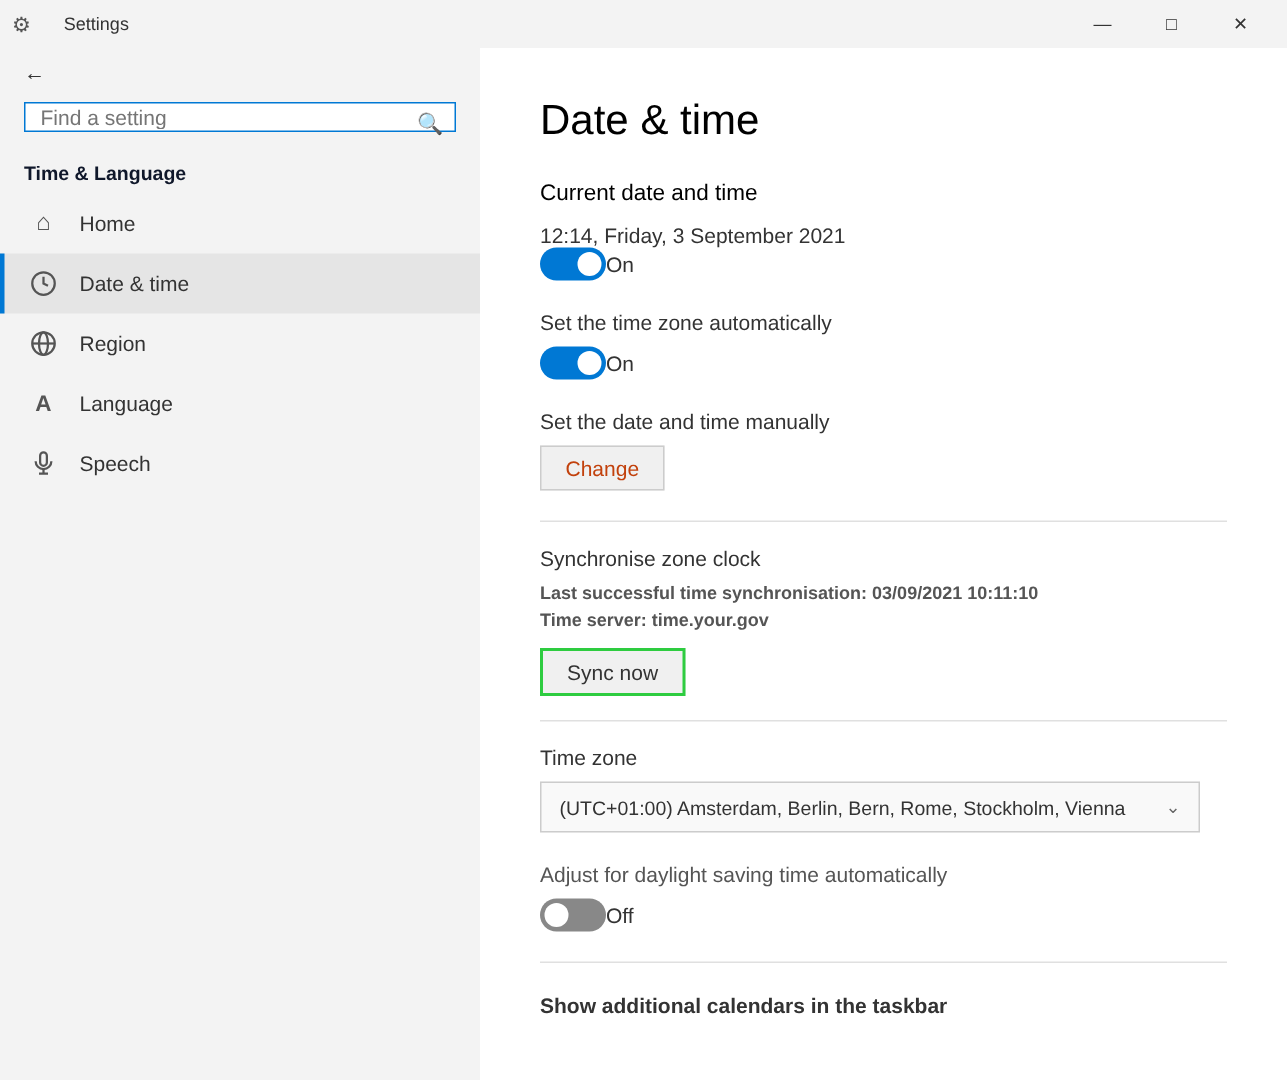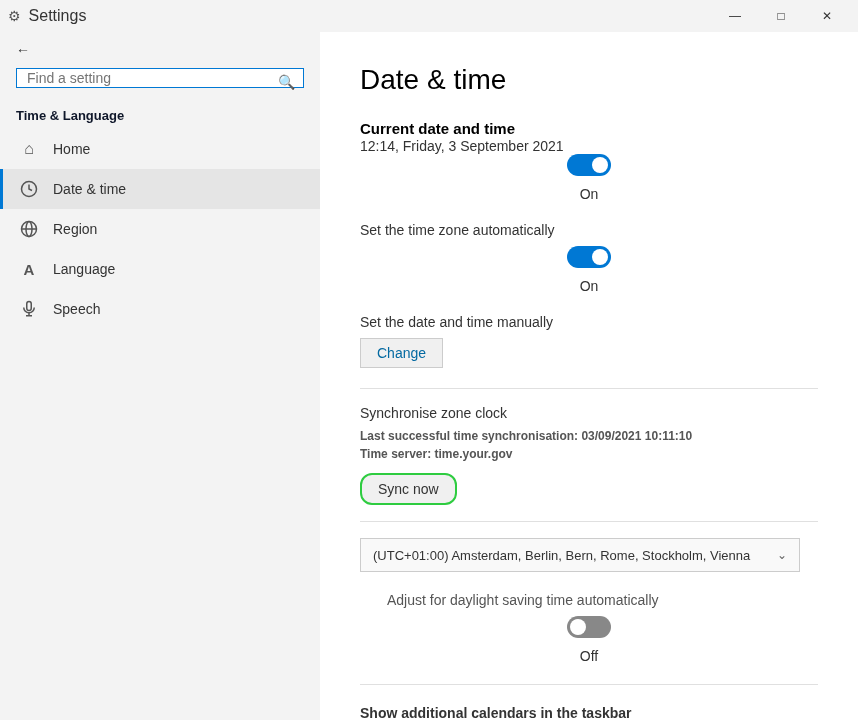--- a/index.html
+++ b/index.html
@@ -16,23 +16,23 @@
     
     .titlebar {
       display: flex;
       align-items: center;
       background: #f3f3f3;
       height: 32px;
       padding: 0 8px;
       flex-shrink: 0;
     }
     .titlebar-title {
-      font-size: 16px;
-      color: #333;
-      margin-left: 8px;
+      font-size: 12px;
+      color: #333;
+      margin-left: 22px;
       flex: 1;
     }
     .titlebar-controls {
       display: flex;
       gap: 0;
     }
     .titlebar-btn {
       width: 46px;
       height: 32px;
       display: flex;
@@ -139,43 +139,41 @@
 
     .page-title {
       font-size: 28px;
       font-weight: 300;
       color: #000;
       margin-bottom: 24px;
     }
 
     .section-title {
       font-size: 15px;
-      font-weight: 700;
+      font-weight: 400;
       color: #000;
-      margin-bottom: 1px;
+      margin-bottom: 12px;
     }
 
     .current-time {
       font-size: 14px;
       color: #333;
     }
 
     .setting-row {
       margin-bottom: 20px;
     }
     .setting-label {
       font-size: 14px;
       color: #333;
       margin-bottom: 8px;
     }
     .toggle-row {
       display: flex;
       align-items: center;
-      gap: 10px;
-      flex-direction: column;
     }
 
     
     .toggle {
       position: relative;
       width: 44px;
       height: 22px;
       flex-shrink: 0;
     }
     .toggle input { opacity: 0; width: 0; height: 0; }
@@ -219,21 +217,21 @@
     .change-btn {
       display: inline-block;
       padding: 6px 16px;
       background: #f0f0f0;
       border: 1px solid #ccc;
       font-size: 14px;
       cursor: pointer;
       color: #333;
     }
     .change-btn:disabled {
-      color: #0369a1;
+      color: #c2410c;
       cursor: not-allowed;
     }
 
     .sync-section {
       margin-top: 8px;
     }
     .sync-info {
       font-size: 12px;
       color: #555;
       margin-bottom: 4px;
@@ -241,21 +239,21 @@
     }
 
     .sync-btn {
       display: inline-block;
       padding: 6px 16px;
       background: #f0f0f0;
       border: 2px solid #2ecc40;
       font-size: 14px;
       cursor: pointer;
       color: #333;
-      border-radius: 12px;
+      border-radius: 0;
       margin-top: 8px;
     }
 
     .timezone-dropdown {
       width: 440px;
       height: 34px;
       border: 1px solid #ccc;
       padding: 0 12px;
       font-size: 13px;
       color: #333;
@@ -264,21 +262,20 @@
       align-items: center;
       justify-content: space-between;
       cursor: pointer;
       margin-top: 8px;
     }
 
     .subsection-label {
       font-size: 14px;
       color: #555;
       margin-bottom: 8px;
-      margin-left: 27px;
     }
     .bottom-section-label {
       font-size: 14px;
       color: #333;
       font-weight: 600;
       margin-top: 20px;
       margin-bottom: 10px;
     }
   </style>
 </head>
@@ -393,20 +390,21 @@
       <div class="sync-info">Last successful time synchronisation: 03/09/2021 10:11:10</div>
       <div class="sync-info">Time server: time.your.gov</div>
       <button class="sync-btn">
         <span>Sync now</span>
       </button>
     </div>
 
     <div class="divider"></div>
 
     <div class="setting-row">
+      <div class="setting-label">Time zone</div>
       <div class="timezone-dropdown">
         <span>(UTC+01:00) Amsterdam, Berlin, Bern, Rome, Stockholm, Vienna</span>
         <span style="font-size:12px; color:#666;">⌄</span>
       </div>
     </div>
 
     <div class="setting-row">
       <div class="subsection-label">Adjust for daylight saving time automatically</div>
       <div class="toggle-row">
         <label class="toggle off">

